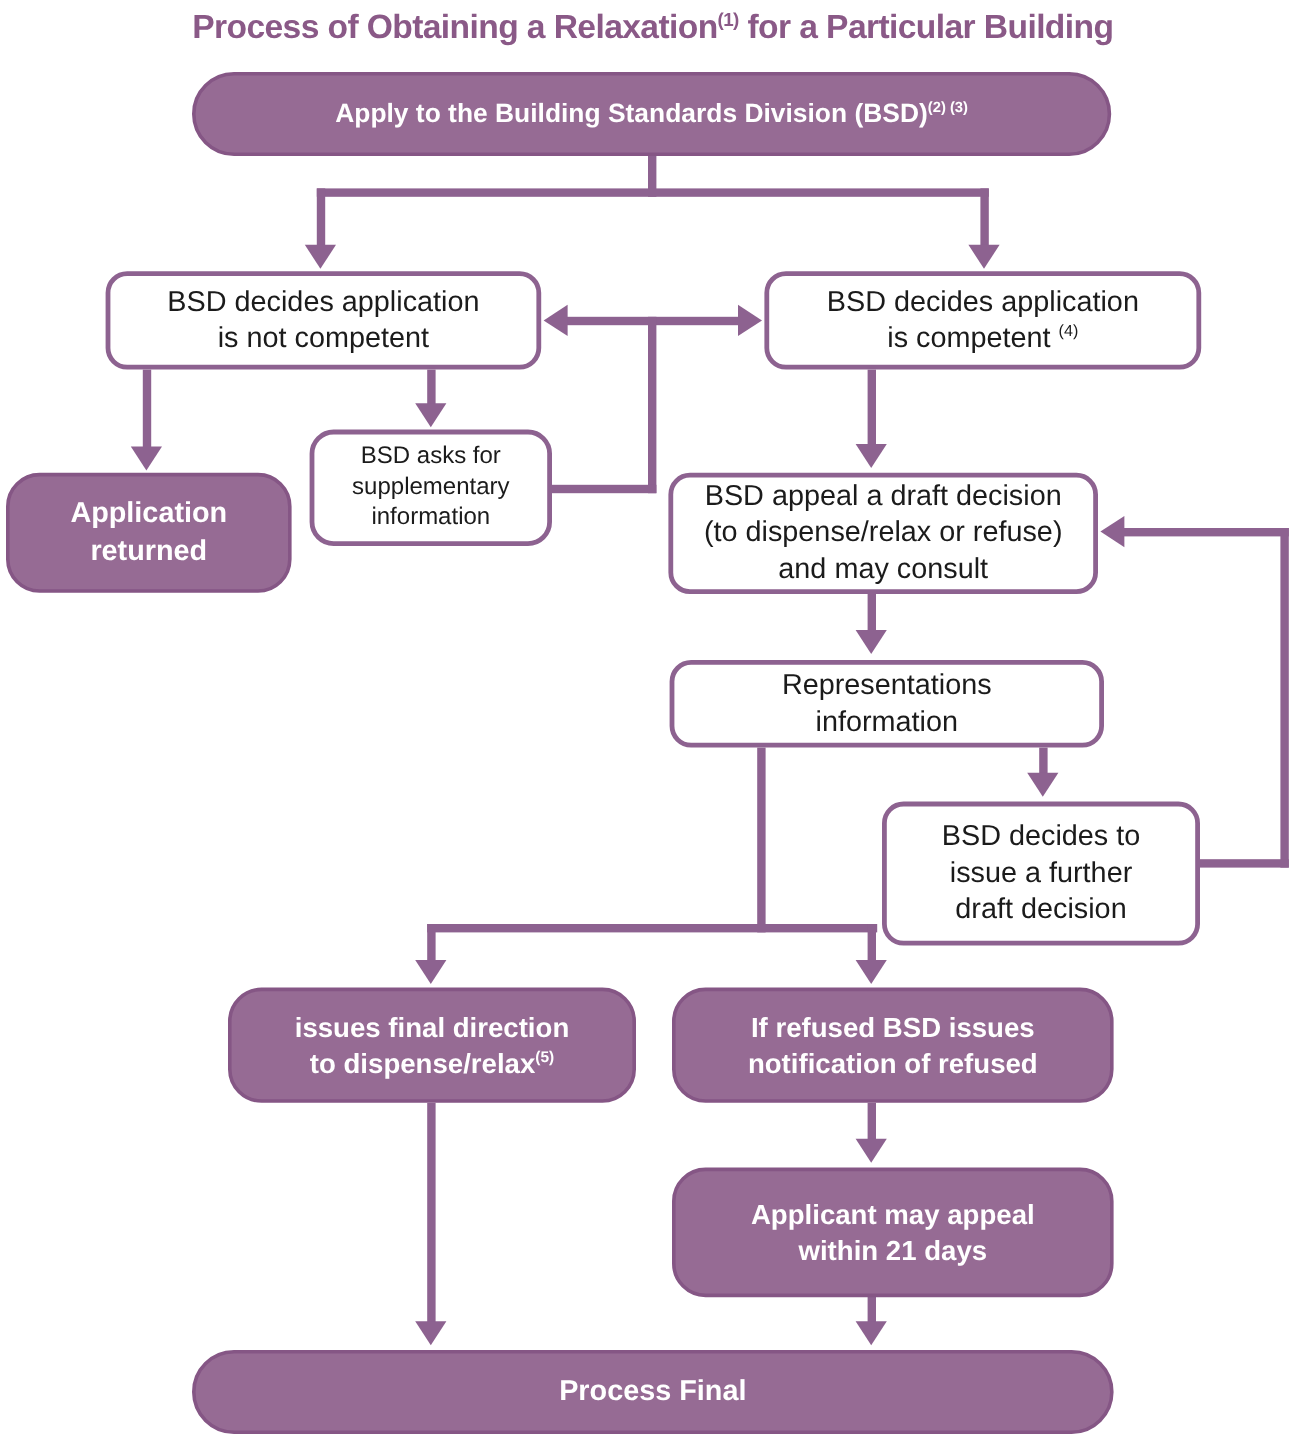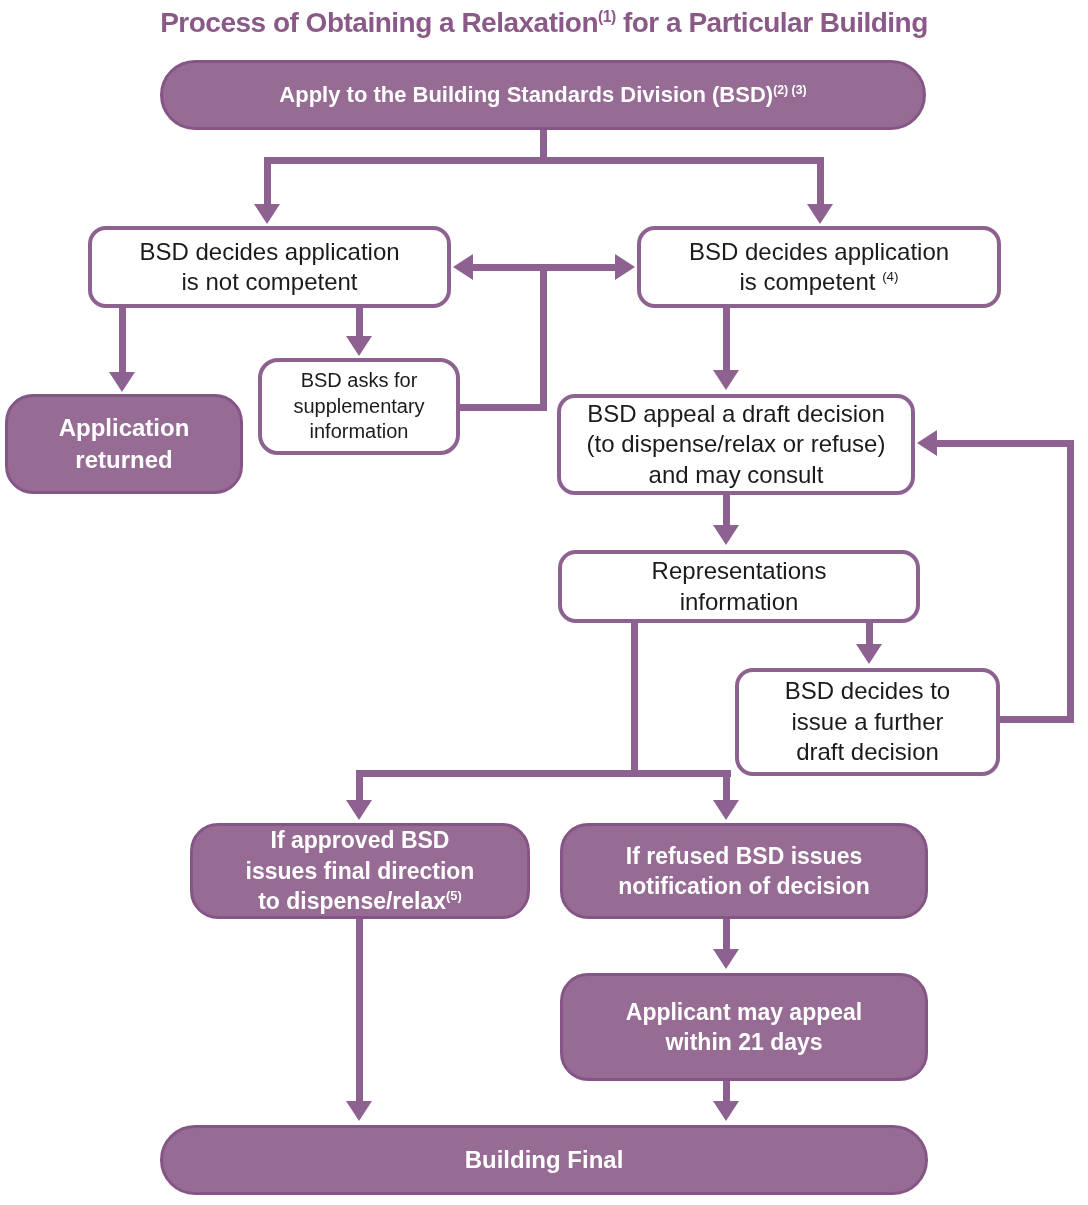--- a/index.html
+++ b/index.html
@@ -130,39 +130,38 @@
     <div>BSD appeal a draft decision</div>
     <div>(to dispense/relax or refuse)</div>
     <div>and may consult</div>
   </div>
 
   <div class="node white" style="left:558px;top:550px;width:362px;height:73px">
     <div>Representations</div>
     <div>information</div>
   </div>
 
-  <div class="node white" style="left:735px;top:668px;width:265px;height:108px">
+  <div class="node white" style="left:735px;top:668px;width:265px;height:120px">
     <div>BSD decides to</div>
     <div>issue a further</div>
     <div>draft decision</div>
   </div>
 
   <div class="node purple" style="left:190px;top:823px;width:340px;height:96px">
-    <div>If approved BSD</div>
     <div>issues final direction</div>
     <div><span>to dispense/relax</span><sup>(5)</sup></div>
   </div>
 
   <div class="node purple" style="left:560px;top:823px;width:368px;height:96px">
     <div>If refused BSD issues</div>
-    <div>notification of decision</div>
+    <div>notification of refused</div>
   </div>
 
   <div class="node purple" style="left:560px;top:973px;width:368px;height:108px">
     <div>Applicant may appeal</div>
     <div>within 21 days</div>
   </div>
 
   <div class="node purple pill" style="left:160px;top:1125px;width:768px;height:70px;font-size:24px">
-    <div>Building Final</div>
+    <div>Process Final</div>
   </div>
 
 </div>
 
 </body></html>

